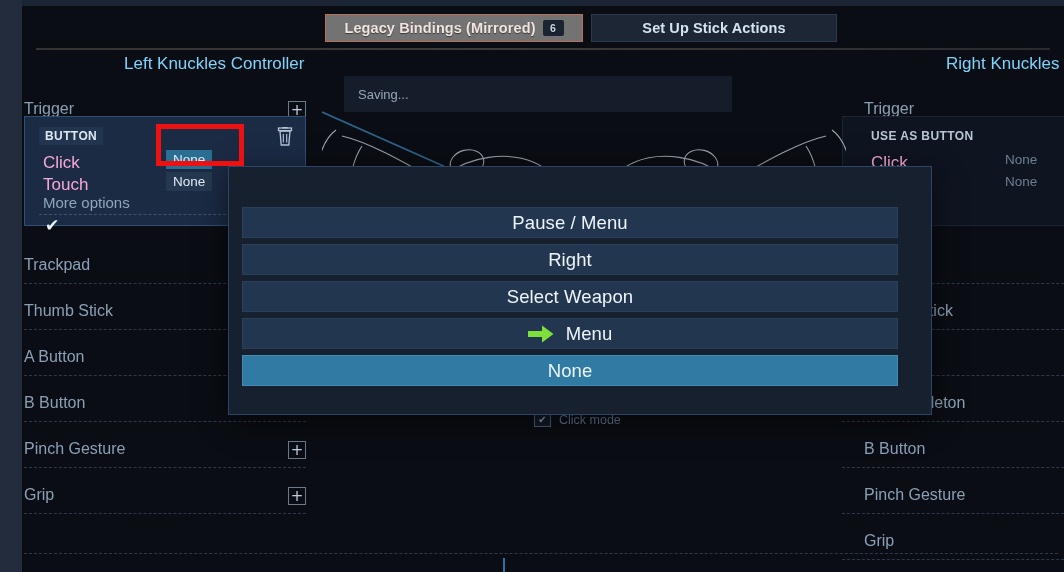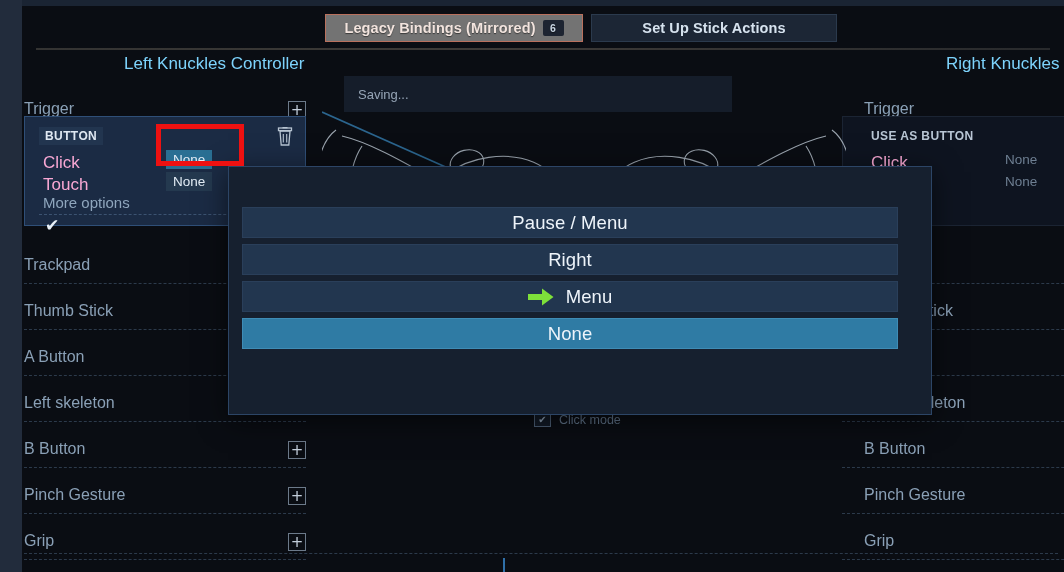--- a/index.html
+++ b/index.html
@@ -368,23 +368,20 @@
       </div>
       <div style="height:110px"></div>
       <div class="row">
         <span class="row-label">Trackpad</span>
       </div>
       <div class="row">
         <span class="row-label">Thumb Stick</span>
       </div>
       <div class="row">
         <span class="row-label">A Button</span>
-      </div>
-      <div class="row">
-        <span class="row-label">Left skeleton</span>
       </div>
       <div class="row">
         <span class="row-label">B Button</span>
         <span class="plus-icon"></span>
       </div>
       <div class="row">
         <span class="row-label">Pinch Gesture</span>
         <span class="plus-icon"></span>
       </div>
       <div class="row">
@@ -504,20 +501,23 @@
 
     <div class="modal">
       <div class="modal-list">
         <div class="opt">
           <span>Pause / Menu</span>
         </div>
         <div class="opt">
           <span>Right</span>
         </div>
         <div class="opt">
+          <span>Select Weapon</span>
+        </div>
+        <div class="opt">
           <span class="arrow-icon">
             <svg width="26" height="18" viewBox="0 0 26 18">
               <path d="M0 6 L14 6 L14 0.5 L25.5 9 L14 17.5 L14 12 L0 12 Z" fill="#7ee03a"></path>
             </svg>
           </span>
           <span>Menu</span>
         </div>
         <div class="opt opt-selected">
           <span>None</span>
         </div>

